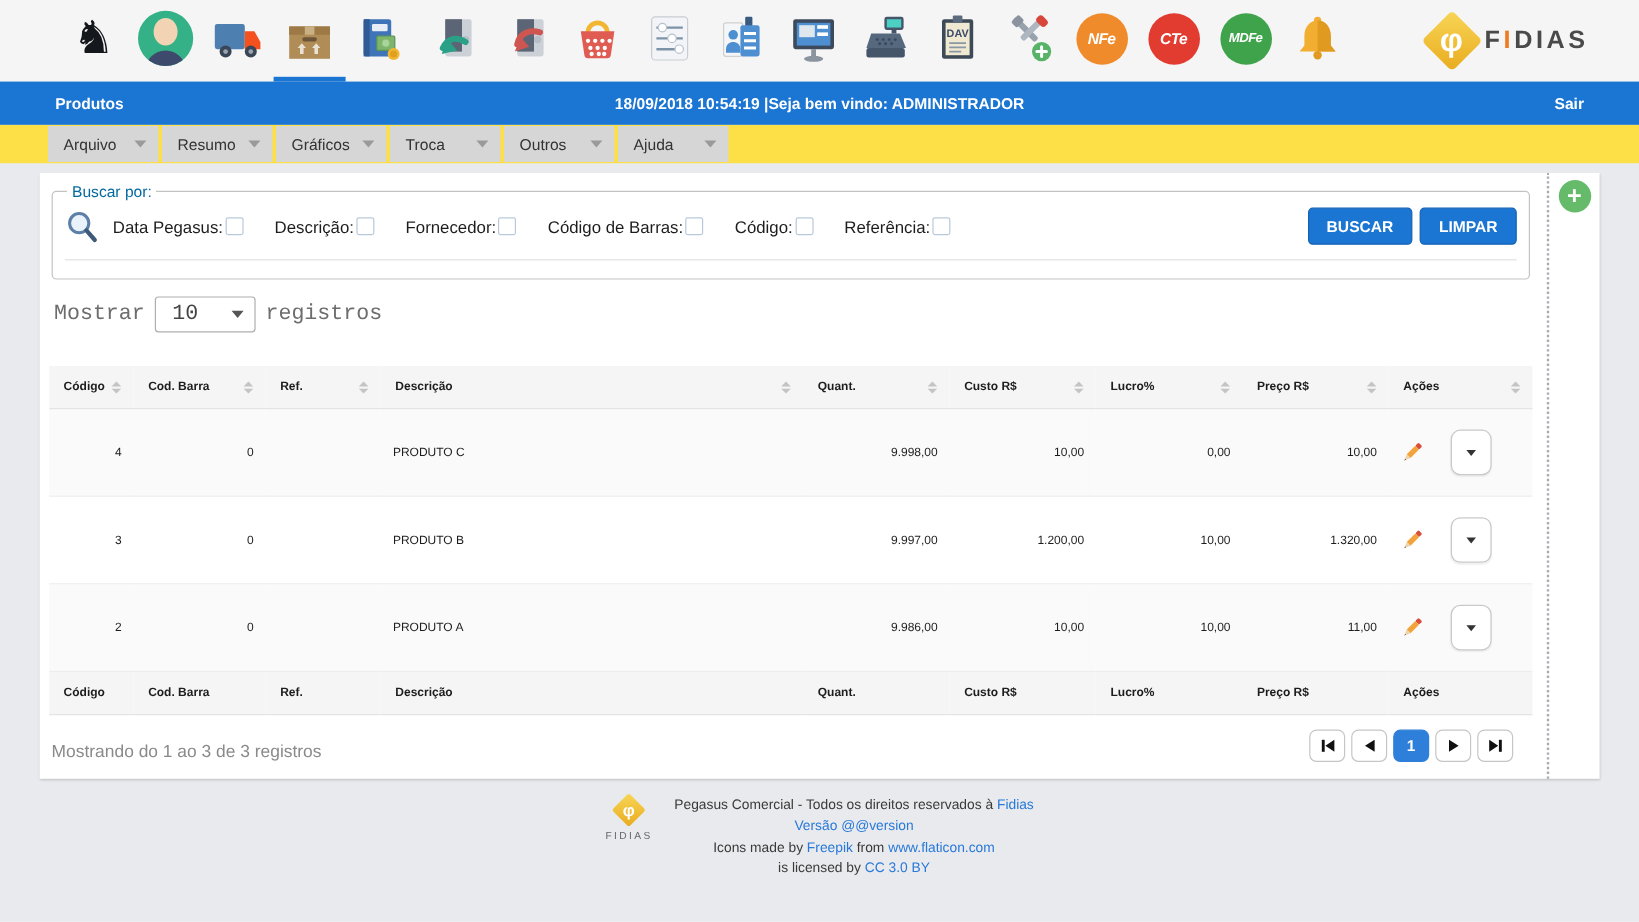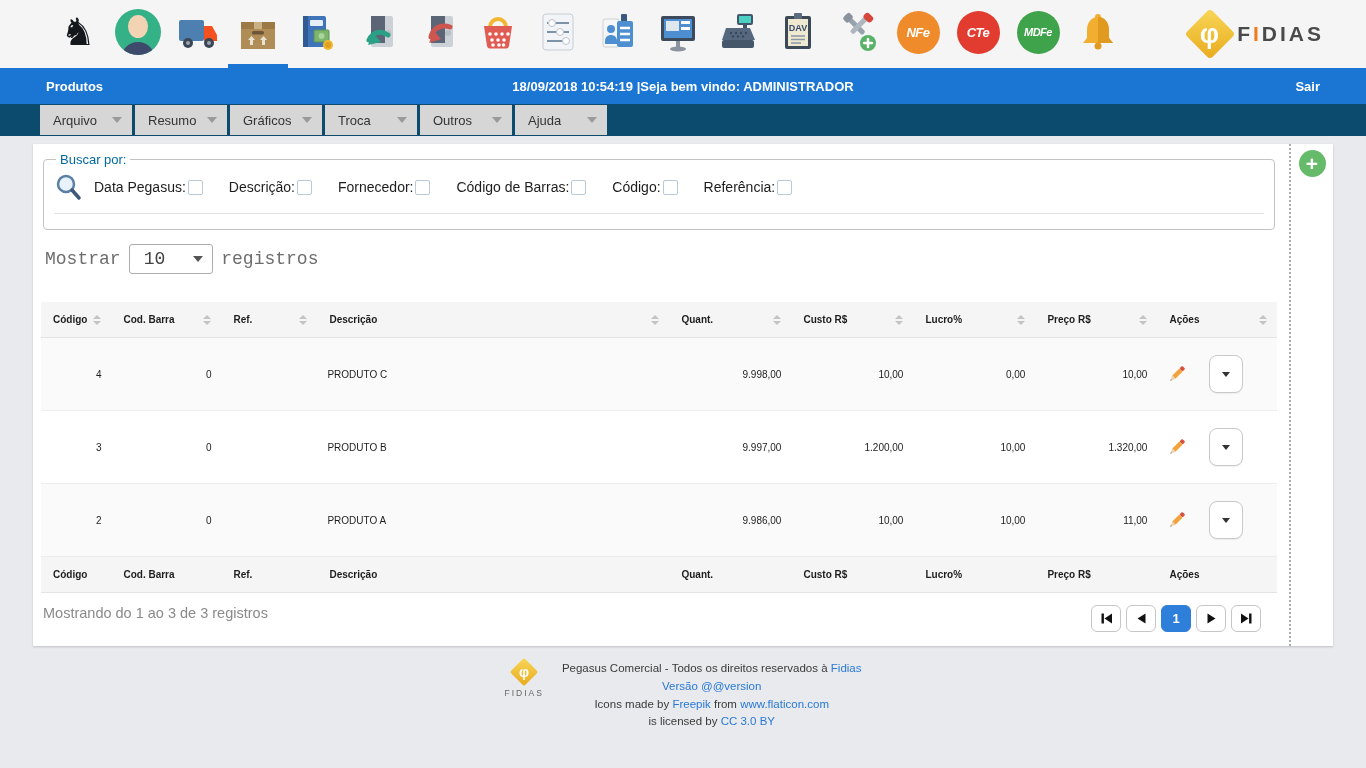--- a/index.html
+++ b/index.html
@@ -27,21 +27,21 @@
   .brand-text { font-size:21px; font-weight:bold; letter-spacing:3px; color:#4a4a4a; }
   .brand-text .bi { color:#ef7b1f; }
 
   
   .bluebar { height:36px; background:#1b75d2; color:#fff; display:flex; align-items:center;
     font-size:13px; font-weight:bold; padding:0 46px; position:relative; }
   .bluebar .center { position:absolute; left:0; right:0; text-align:center; }
   .bluebar .logout { margin-left:auto; cursor:pointer; position:relative; z-index:1; }
 
   
-  .menubar { height:32px; background:#0c4a6e; display:flex; align-items:center; gap:3px; padding-left:40px; }
+  .menubar { height:32px; background:#fde047; display:flex; align-items:center; gap:3px; padding-left:40px; }
   .menu-item { width:92px; height:30px; background:#d6d6d6; color:#333; font-size:13px;
     display:flex; align-items:center; justify-content:space-between; padding:0 10px 0 13px; cursor:pointer; }
   .caret { width:0; height:0; border-left:5px solid transparent; border-right:5px solid transparent;
     border-top:6px solid #9a9a9a; }
 
   
   .card { margin:8px 33px 0 33px; background:#fff; min-height:466px; display:flex;
     box-shadow:0 1px 2px rgba(0,0,0,.18); }
   .card-main { flex:1; padding:6px 12px 0 8px; }
   .card-rail { width:44px; border-left:2px dotted #a8adb3; display:flex; justify-content:center; padding-top:6px; }
@@ -79,21 +79,21 @@
   tr.stripe td { background:#fafafa; }
   td.num, td.code { text-align:right; padding-right:38px; }
   tfoot th { border-top:1px solid #e0e0e0; }
   .acao-cell { display:flex; align-items:center; gap:22px; padding:0; }
   .pencil { cursor:pointer; display:inline-block; }
   .dd-btn { width:34px; height:38px; background:#fff; border:1px solid #c9c9c9; border-radius:8px;
     cursor:pointer; display:flex; align-items:center; justify-content:center; box-shadow:0 1px 1px rgba(0,0,0,.06); }
   .dd-btn .chev { width:0; height:0; border-left:4px solid transparent; border-right:4px solid transparent;
     border-top:5px solid #333; }
 
-  .table-foot { display:flex; align-items:flex-start; margin:12px 2px 0 2px; padding-bottom:14px; }
+  .table-foot { display:flex; align-items:flex-end; margin:12px 2px 0 2px; padding-bottom:14px; }
   .summary { color:#8a8a8a; font-size:14.5px; }
   .pager { margin-left:auto; display:flex; gap:5px; padding-right:14px; }
   .pg-btn { width:30px; height:27px; background:#fff; border:1px solid #c6c6c6; border-radius:6px;
     display:flex; align-items:center; justify-content:center; cursor:pointer; padding:0; }
   .pg-btn.active { background:#2e7fd9; border-color:#2e7fd9; color:#fff; font-size:13px; font-weight:bold; }
   .pg-btn svg { display:block; }
 
   
   .footer { margin-top:10px; display:flex; justify-content:center; align-items:flex-start; gap:18px;
     padding-top:4px; }
@@ -338,20 +338,24 @@
           <label>Código de Barras:</label>
           <input type="checkbox" style="">
         </span>
         <span class="filter">
           <label>Código:</label>
           <input type="checkbox" style="">
         </span>
         <span class="filter">
           <label>Referência:</label>
           <input type="checkbox" style="">
+        </span>
+        <span class="btns">
+          <button class="btn-blue">BUSCAR</button>
+          <button class="btn-blue">LIMPAR</button>
         </span>
       </div>
       <div class="fs-bottom"></div>
     </fieldset>
 
     <div class="show-row">
       <span>Mostrar</span>
       <span class="select-box">
         <span>10</span>
         <span class="chev"></span>

